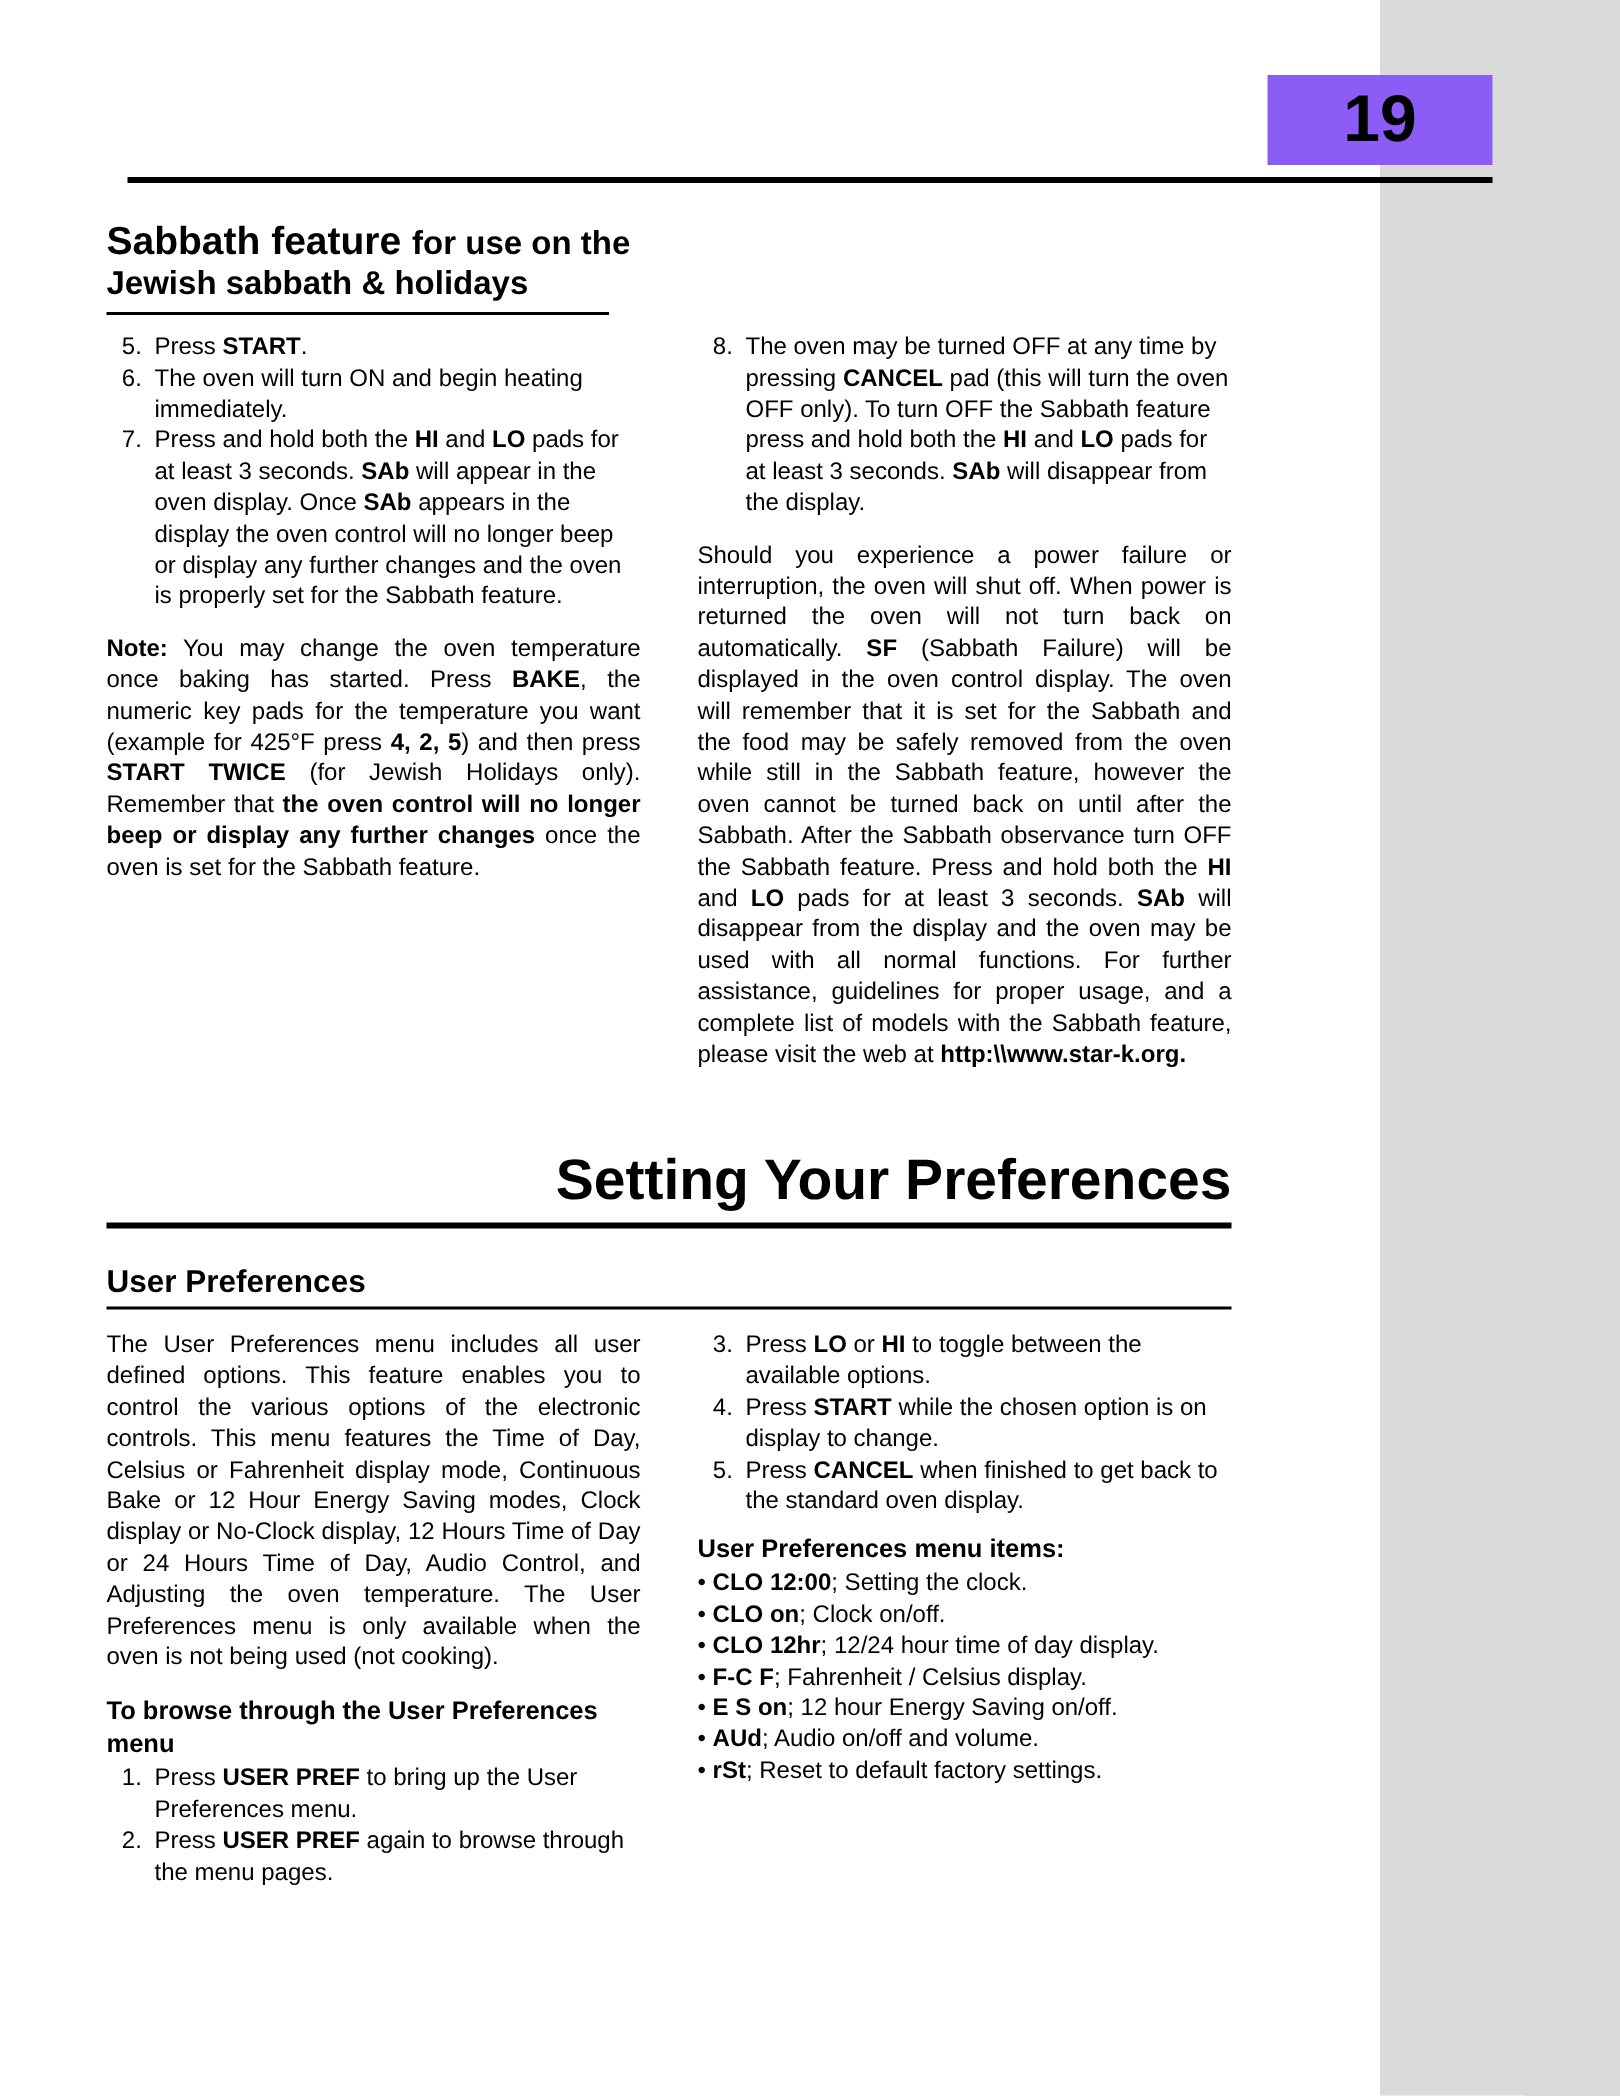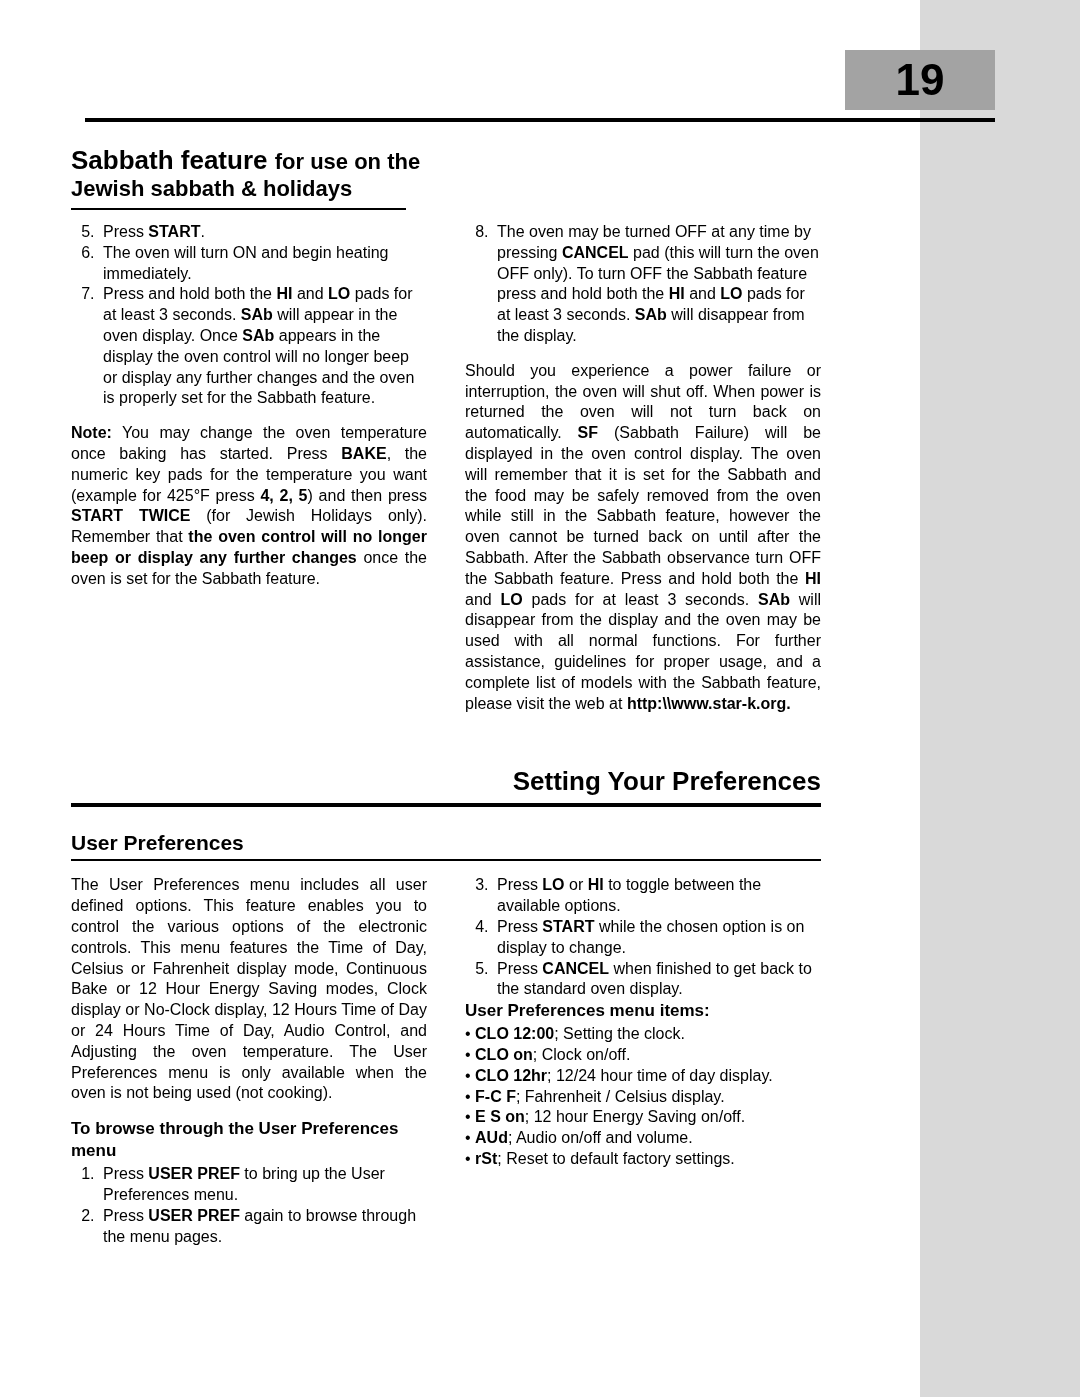--- a/index.html
+++ b/index.html
@@ -29,21 +29,21 @@
     justify-content: flex-end;
   }
   .header-title {
     font-size: 40px;
     font-weight: bold;
     margin-right: 40px;
   }
   .page-number-box {
     width: 150px;
     height: 60px;
-    background: #a3a3a3;
+    background: #8b5cf6;
     display: flex;
     align-items: center;
     justify-content: center;
     font-size: 44px;
     font-weight: bold;
   }
   .header-rule {
     position: absolute;
     top: 118px;
     left: 85px;
@@ -66,21 +66,21 @@
     gap: 38px;
   }
   .col { flex: 1; font-size: 16px; line-height: 1.3; }
   .col p { margin-bottom: 14px; text-align: justify; }
   .col ol { list-style-position: outside; padding-left: 28px; }
   .col ol li { padding-left: 4px; margin-bottom: 0; }
   .col ul { list-style: none; padding-left: 0; }
   .col ul li::before { content: "•  "; }
   .b { font-weight: bold; }
   .mid-title {
-    font-size: 26px;
+    font-size: 38px;
     font-weight: bold;
     text-align: right;
     margin-top: 38px;
     margin-bottom: 6px;
   }
   .mid-rule { height: 4px; background: #000; margin-bottom: 24px; }
   .h3 { font-size: 21px; font-weight: bold; margin-bottom: 4px; }
   .h3-rule { height: 2px; background: #000; width: 100%; margin-bottom: 14px; }
   .h4 { font-size: 17px; font-weight: bold; margin-top: 8px; margin-bottom: 2px; }
 </style>
@@ -139,21 +139,21 @@
         <li><span>Press </span><span class="b">USER PREF</span><span> again to browse through the menu pages.</span></li>
       </ol>
     </div>
 
     <div class="col">
       <ol start="3">
         <li><span>Press </span><span class="b">LO</span><span> or </span><span class="b">HI</span><span> to toggle between the available options.</span></li>
         <li><span>Press </span><span class="b">START</span><span> while the chosen option is on display to change.</span></li>
         <li><span>Press </span><span class="b">CANCEL</span><span> when finished to get back to the standard oven display.</span></li>
       </ol>
-      <div class="h4" style="margin-top:0;">User Preferences menu items:</div>
+      <div class="h4" style="margin-top:10px;">User Preferences menu items:</div>
       <ul>
         <li><span class="b">CLO 12:00</span><span>; Setting the clock.</span></li>
         <li><span class="b">CLO on</span><span>; Clock on/off.</span></li>
         <li><span class="b">CLO 12hr</span><span>; 12/24 hour time of day display.</span></li>
         <li><span class="b">F-C F</span><span>; Fahrenheit / Celsius display.</span></li>
         <li><span class="b">E S on</span><span>; 12 hour Energy Saving on/off.</span></li>
         <li><span class="b">AUd</span><span>; Audio on/off and volume.</span></li>
         <li><span class="b">rSt</span><span>; Reset to default factory settings.</span></li>
       </ul>
     </div>

